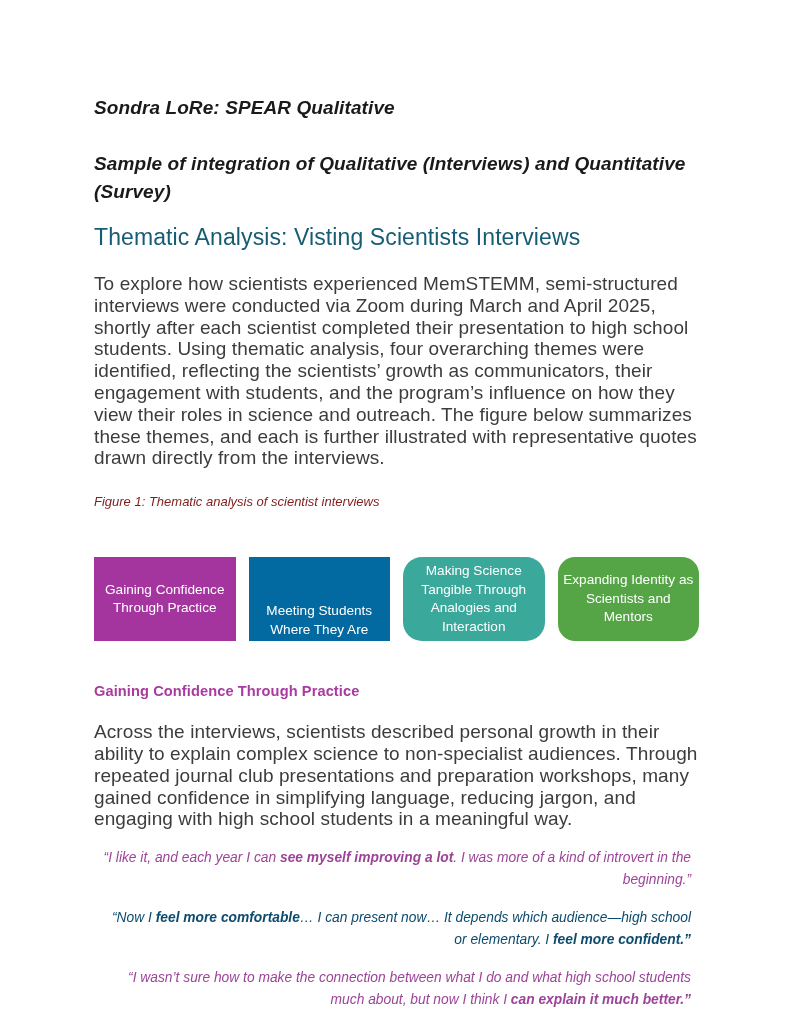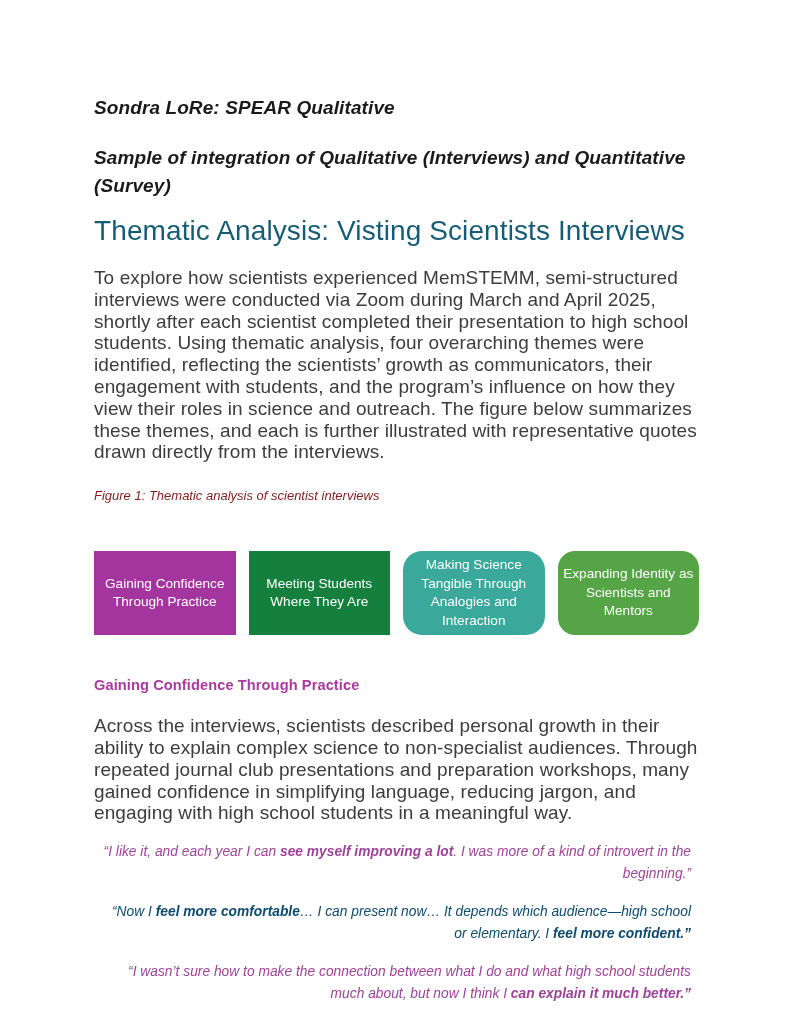--- a/index.html
+++ b/index.html
@@ -22,23 +22,23 @@
   }
   .doc-title {
     font-size: 19px;
     font-weight: bold;
     font-style: italic;
     color: #1a1a1a;
     line-height: 28px;
     margin: 0;
     letter-spacing: 0.1px;
   }
-  .doc-title.second { margin-top: 22px; }
+  .doc-title.second { margin-top: 28px; }
   .section-heading {
-    font-size: 28px;
+    font-size: 23px;
     font-weight: 400;
     line-height: 30px;
     margin: 16px 0 0 0;
     letter-spacing: 0.1px;
   }
   .body-text {
     font-size: 19px;
     line-height: 21.8px;
     margin: 21px 0 0 0;
     letter-spacing: 0.1px;
@@ -95,21 +95,21 @@
     <h1 class="section-heading" style="color: rgb(23, 92, 117);">Thematic Analysis: Visting Scientists Interviews</h1>
 
     <p class="body-text" style="color: rgb(60, 60, 60);">To explore how scientists experienced MemSTEMM, semi-structured interviews were conducted via Zoom during March and April 2025, shortly after each scientist completed their presentation to high school students. Using thematic analysis, four overarching themes were identified, reflecting the scientists’ growth as communicators, their engagement with students, and the program’s influence on how they view their roles in science and outreach. The figure below summarizes these themes, and each is further illustrated with representative quotes drawn directly from the interviews.</p>
 
     <p class="figure-caption" style="color: #7f1d1d; margin-top: 24px;">Figure 1: Thematic analysis of scientist interviews</p>
 
     <div class="theme-boxes">
       <div class="theme-box" style="background-color: rgb(165, 53, 158);">
         <span>Gaining Confidence Through Practice</span>
       </div>
-      <div class="theme-box" style="background-color: #15803d;">
+      <div class="theme-box" style="background-color: #0369a1; align-items: flex-end;">
         <span>Meeting Students Where They Are</span>
       </div>
       <div class="theme-box" style="background-color: rgb(58, 168, 155); border-radius: 19px;">
         <span>Making Science Tangible Through Analogies and Interaction</span>
       </div>
       <div class="theme-box" style="background-color: rgb(85, 165, 70); border-radius: 17px;">
         <span>Expanding Identity as Scientists and Mentors</span>
       </div>
     </div>
 

